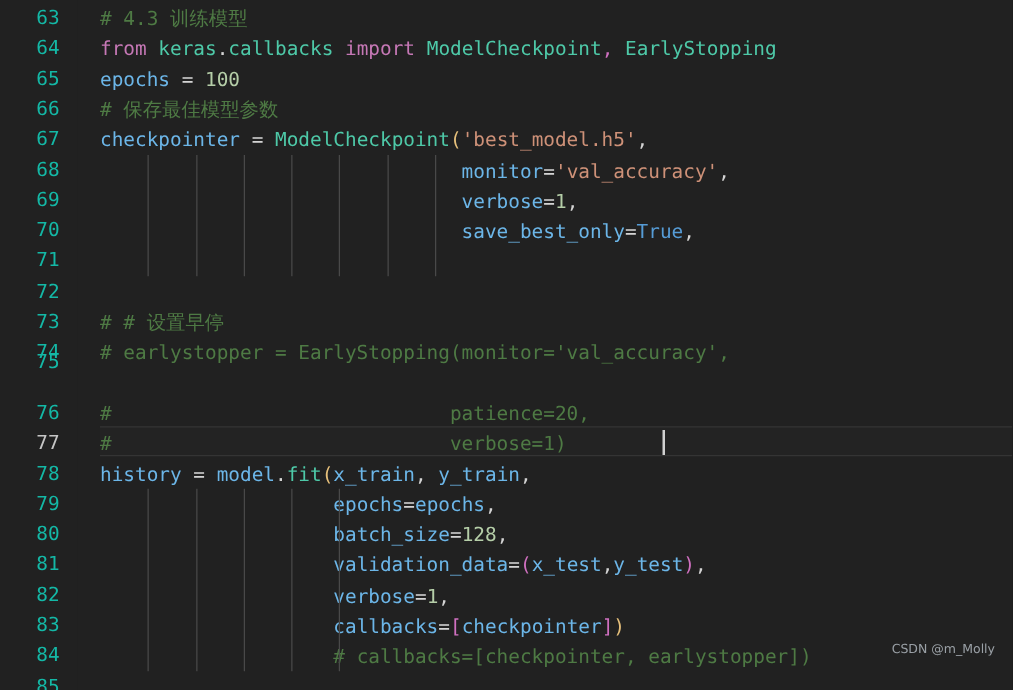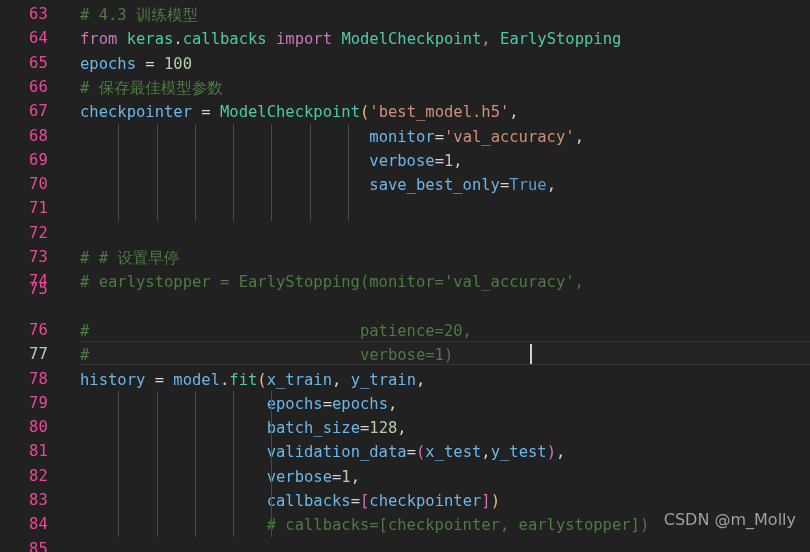--- a/index.html
+++ b/index.html
@@ -24,21 +24,21 @@
     width: 62px;
     height: 100%;
     z-index: 3;
     background: #212121;
   }
   .lnum {
     position: absolute;
     right: 14px;
     width: 48px;
     text-align: right;
-    color: #ec4899;
+    color: #14b8a6;
     font-size: 15.5px;
     letter-spacing: .2px;
     white-space: pre;
   }
   .lnum.active { color: #c6c6c6; }
 
   
   #code {
     position: absolute;
     left: 0; top: 0;
@@ -86,21 +86,21 @@
     background: #d0d0d0;
     z-index: 5;
   }
   
   #watermark {
     position: absolute;
     right: 14px;
     bottom: 20px;
     color: #9aa0a6;
     font-family: "DejaVu Sans", "Liberation Sans", sans-serif;
-    font-size: 16px;
+    font-size: 10px;
     z-index: 6;
     white-space: pre;
   }
   
   .c-comment  { color: #4e7a44; }
   .c-keyword  { color: #c678b6; }
   .c-kw2      { color: #569cd6; }
   .c-var      { color: #6cb6e8; }
   .c-func     { color: #4ec9a8; }
   .c-class    { color: #4ec9a8; }

